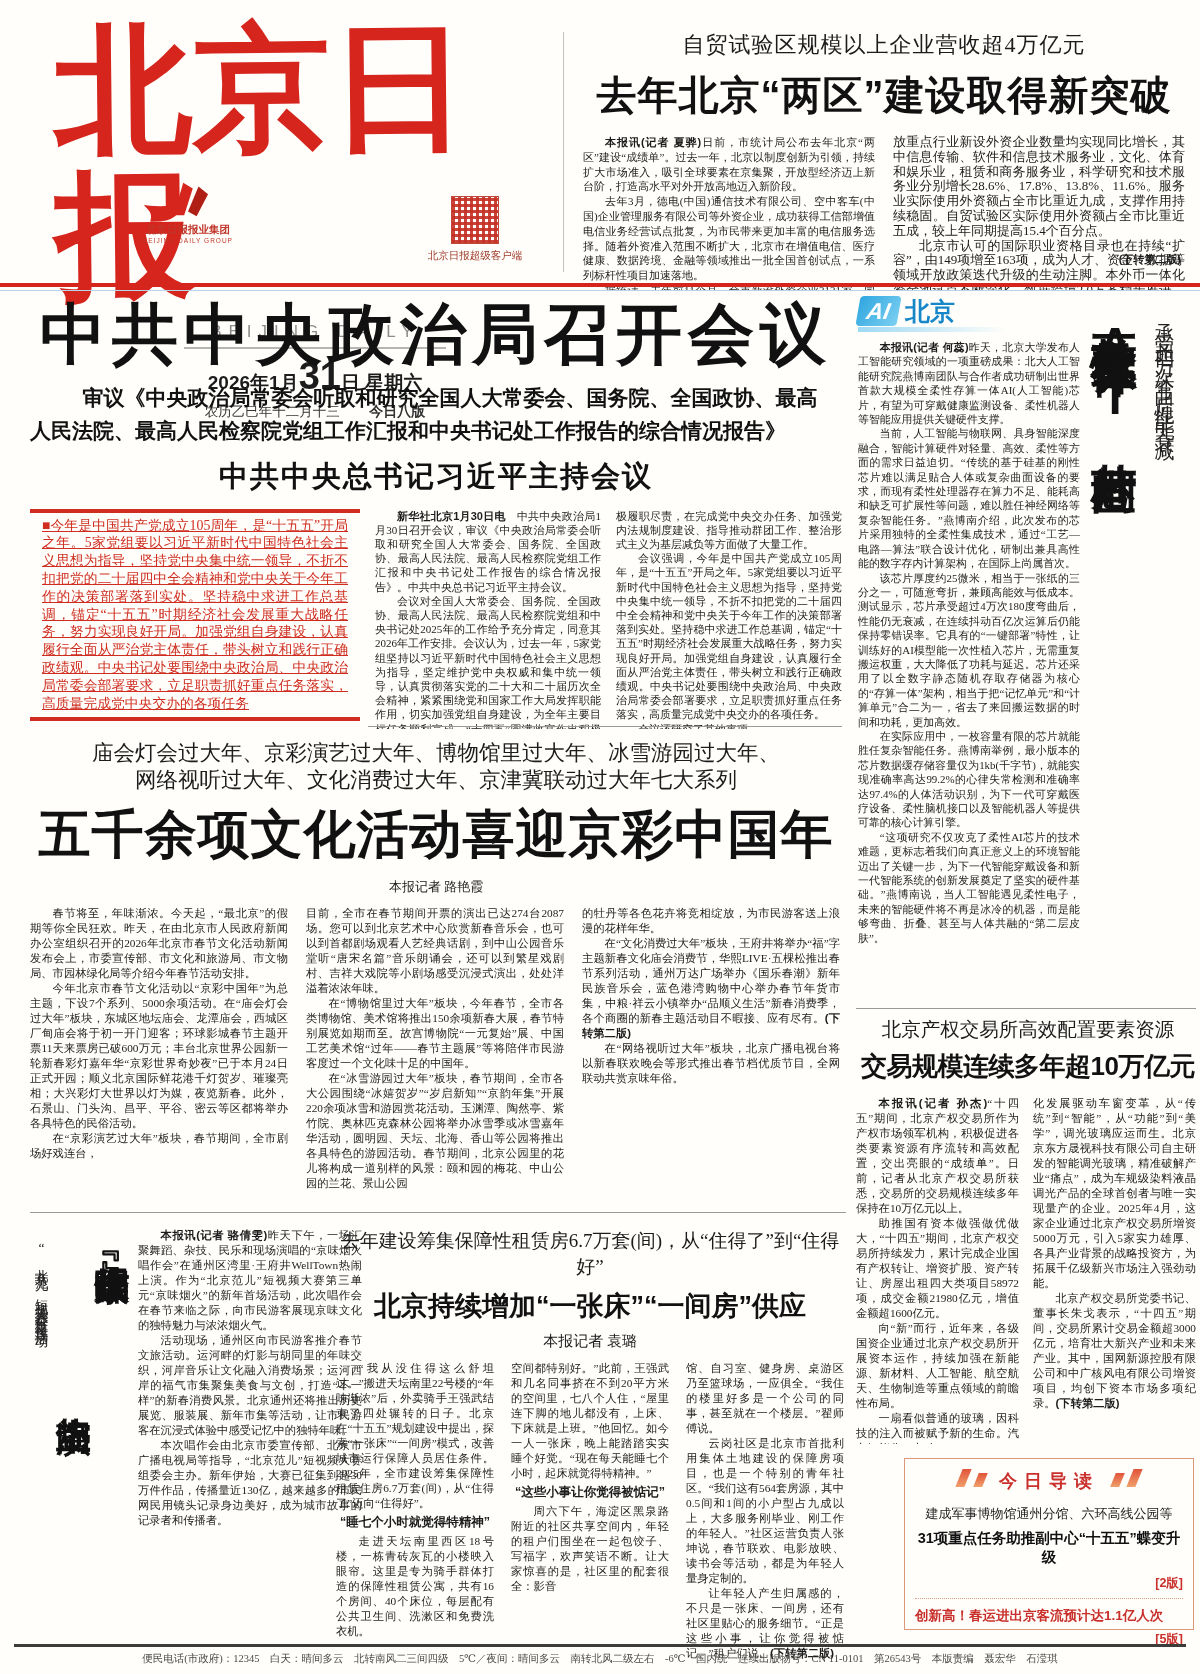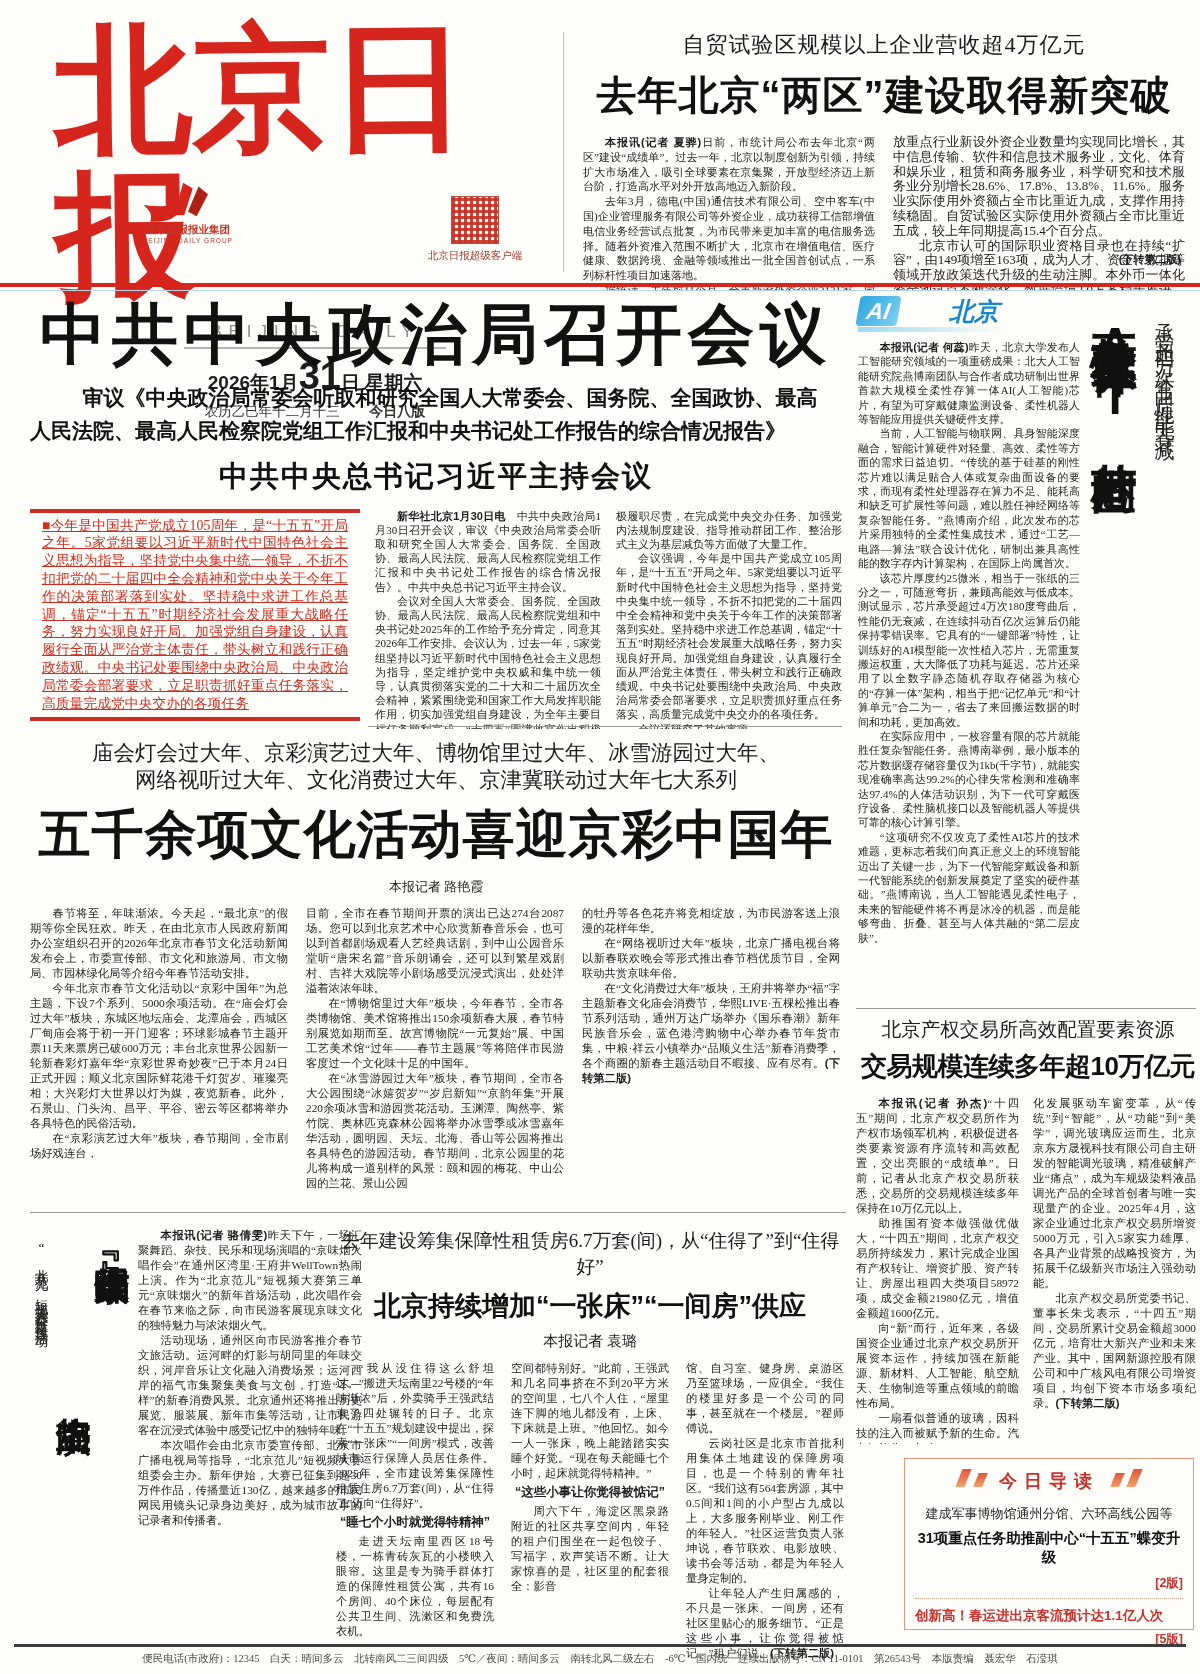--- a/index.html
+++ b/index.html
@@ -30,22 +30,22 @@
   
   .kicker{font-size:22px;letter-spacing:1px;}
   .headline{font-family:"Liberation Sans","DejaVu Sans",sans-serif;font-weight:bold;color:#111;}
   .redbox{border-top:4px solid #cf2d20;border-bottom:4px solid #cf2d20;color:#cf2d20;
           font-size:13.8px;line-height:17.8px;text-align:justify;padding:4px 12px;overflow:hidden;text-decoration:underline;}
   
   .ai-badge{display:flex;align-items:center;gap:6px;}
   .ai-chip{display:inline-block;background:linear-gradient(120deg,#2fa6df,#7cd0f2);color:#fff;
            font-style:italic;font-weight:bold;font-size:23px;line-height:30px;padding:0 9px;
            transform:skewX(-10deg);border-radius:4px;font-family:"Liberation Sans",sans-serif;}
-  .ai-city{color:#1787c9;font-weight:bold;font-style:italic;font-size:25px;
-           font-family:"Liberation Sans",sans-serif;margin-left:44px;}
+  .ai-city{color:#1787c9;font-weight:bold;font-size:25px;
+           font-family:"Liberation Sans",sans-serif;}
   .ai-underline{position:absolute;left:0;bottom:-4px;width:150px;height:5px;
                 background:linear-gradient(90deg,#9ed9f4,rgba(158,217,244,0));}
   
   .digest{border:1px solid #dd9877;background:#fffefb;}
   .digest-orn{display:inline-block;width:9px;height:18px;transform:skewX(-22deg);
               background:linear-gradient(180deg,#e1543a,#f0a06b);margin:0 2px;}
   .digest-title{color:#c9302c;font-weight:bold;font-size:18px;letter-spacing:7px;}
   .page-ref{color:#c9302c;font-family:"Liberation Sans",sans-serif;font-size:12.5px;font-weight:bold;}
   .subhead{text-align:center;font-weight:bold;font-family:"Liberation Sans",sans-serif;
            font-size:12.5px;text-indent:0 !important;margin:4px 0 !important;}
@@ -162,22 +162,22 @@
         <p>今年北京市春节文化活动以“京彩中国年”为总主题，下设7个系列、5000余项活动。在“庙会灯会过大年”板块，东城区地坛庙会、龙潭庙会，西城区厂甸庙会将于初一开门迎客；环球影城春节主题开票11天来票房已破600万元；丰台北京世界公园新一轮新春彩灯嘉年华“京彩世界奇妙夜”已于本月24日正式开园；顺义北京国际鲜花港千灯贺岁、璀璨亮相；大兴彩灯大世界以灯为媒，夜览新春。此外，石景山、门头沟、昌平、平谷、密云等区都将举办各具特色的民俗活动。</p>
         <p>在“京彩演艺过大年”板块，春节期间，全市剧场好戏连台，</p>
       </div>
       <div class="col body-text" style="width:258px;height:312px;">
         <p style="text-indent:0;">目前，全市在春节期间开票的演出已达274台2087场。您可以到北京艺术中心欣赏新春音乐会，也可以到首都剧场观看人艺经典话剧，到中山公园音乐堂听“唐宋名篇”音乐朗诵会，还可以到繁星戏剧村、吉祥大戏院等小剧场感受沉浸式演出，处处洋溢着浓浓年味。</p>
         <p>在“博物馆里过大年”板块，今年春节，全市各类博物馆、美术馆将推出150余项新春大展，春节特别展览如期而至。故宫博物院“一元复始”展、中国工艺美术馆“过年——春节主题展”等将陪伴市民游客度过一个文化味十足的中国年。</p>
         <p>在“冰雪游园过大年”板块，春节期间，全市各大公园围绕“冰嬉贺岁”“岁启新知”“京韵年集”开展220余项冰雪和游园赏花活动。玉渊潭、陶然亭、紫竹院、奥林匹克森林公园将举办冰雪季或冰雪嘉年华活动，圆明园、天坛、北海、香山等公园将推出各具特色的游园活动。春节期间，北京公园里的花儿将构成一道别样的风景：颐和园的梅花、中山公园的兰花、景山公园</p>
       </div>
       <div class="col body-text" style="width:258px;height:312px;">
         <p style="text-indent:0;">的牡丹等各色花卉将竞相绽放，为市民游客送上浪漫的花样年华。</p>
+        <p><span>在“文化消费过大年”板块，王府井将举办“福”字主题新春文化庙会消费节，华熙LIVE·五棵松推出春节系列活动，通州万达广场举办《国乐春潮》新年民族音乐会，蓝色港湾购物中心举办春节年货市集，中粮·祥云小镇举办“品顺义生活”新春消费季，各个商圈的新春主题活动目不暇接、应有尽有。</span><b class="turn">(下转第二版)</b></p>
         <p>在“网络视听过大年”板块，北京广播电视台将以新春联欢晚会等形式推出春节档优质节目，全网联动共赏京味年俗。</p>
-        <p><span>在“文化消费过大年”板块，王府井将举办“福”字主题新春文化庙会消费节，华熙LIVE·五棵松推出春节系列活动，通州万达广场举办《国乐春潮》新年民族音乐会，蓝色港湾购物中心举办春节年货市集，中粮·祥云小镇举办“品顺义生活”新春消费季，各个商圈的新春主题活动目不暇接、应有尽有。</span><b class="turn">(下转第二版)</b></p>
       </div>
     </div>
   </div>
 
   <div class="rule" style="left:30px;top:1212px;width:816px;"></div>
   <div class="rule" style="left:856px;top:1008px;width:340px;"></div>
 
   <div class="abs vert" style="left:32px;top:1240px;height:382px;font-size:13.5px;letter-spacing:3px;color:#222;">“北京范儿”短视频大赛举行新年首场活动</div>
   <div class="abs vert headline" style="left:54px;top:1240px;height:392px;font-size:35px;line-height:1.1;">
     <span style="display:block;">『京味烟火唱作会』</span>

